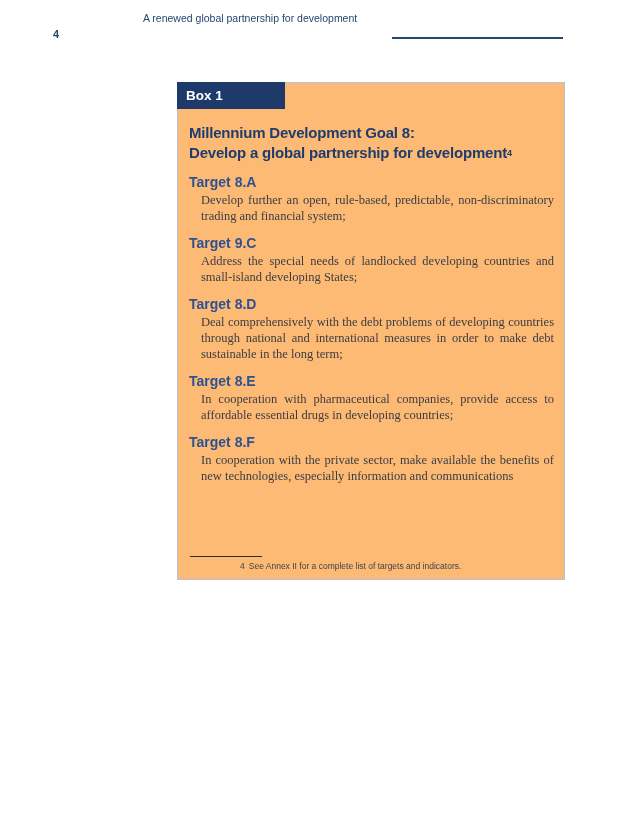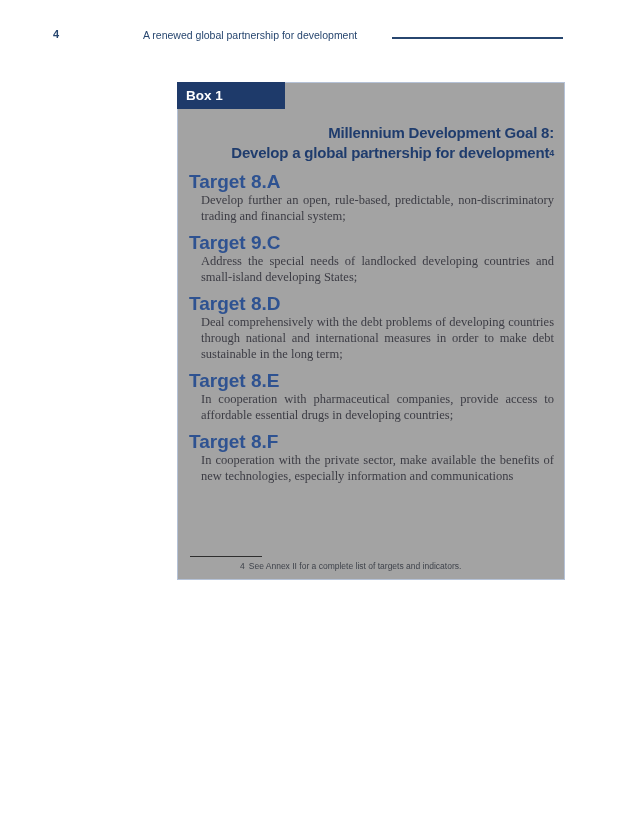--- a/index.html
+++ b/index.html
@@ -2,37 +2,37 @@
 <html><head>
 <meta charset="utf-8">
 <style>
   html,body{margin:0;padding:0;background:#ffffff;}
   .page{
     position:relative;width:638px;height:826px;background:#ffffff;overflow:hidden;
     font-family:"Liberation Sans",sans-serif;
   }
   
   .pagenum{position:absolute;left:53px;top:28px;font-size:11px;font-weight:700;color:#27466f;}
-  .runtitle{position:absolute;left:143px;top:29px;font-size:10.5px;font-weight:400;color:#27466f;}
+  .runtitle{position:absolute;left:143px;top:12px;font-size:10.5px;font-weight:400;color:#27466f;}
   .hrule{position:absolute;left:392px;top:37px;width:171px;height:1.5px;background:#27466f;}
   
   .box{
     position:absolute;left:177px;top:82px;width:388px;height:498px;
-    background:#a3a3a3;border:1px solid #b5c2d7;box-sizing:border-box;
+    background:#fdba74;border:1px solid #b5c2d7;box-sizing:border-box;
   }
   .tab{
     position:absolute;left:-1px;top:-1px;width:108px;height:27px;
     background:#1e3a6a;color:#ffffff;font-weight:700;font-size:13.5px;line-height:27px;
     padding-left:9px;box-sizing:border-box;
   }
   .content{padding:40px 10px 0 11px;}
   .box-title{margin:0;color:#1f3c6d;font-size:15px;line-height:20px;font-weight:700;letter-spacing:-0.2px;}
-  .box-title .line{display:block;white-space:nowrap;text-align:right;}
+  .box-title .line{display:block;white-space:nowrap;}
   .fnref{font-size:9px;vertical-align:2px;font-weight:700;}
-  .t-head{margin:11px 0 0 0;color:#2e5291;font-size:19px;line-height:16px;font-weight:700;}
+  .t-head{margin:11px 0 0 0;color:#2e5291;font-size:14px;line-height:16px;font-weight:700;}
   .t-body{
     margin:2px 0 0 12px;color:#3c3c44;
     font-family:"Liberation Serif",serif;font-size:12.5px;line-height:16px;text-align:justify;
   }
   
   .footnote{position:absolute;left:12px;bottom:8px;}
   .fn-rule{width:72px;height:1px;background:#2e2e2e;margin-bottom:4px;}
   .fn-line{font-size:8.5px;color:#3f434b;display:flex;align-items:baseline;}
   .fn-marker{margin-left:50px;}
   .fn-text{margin-left:4px;}

